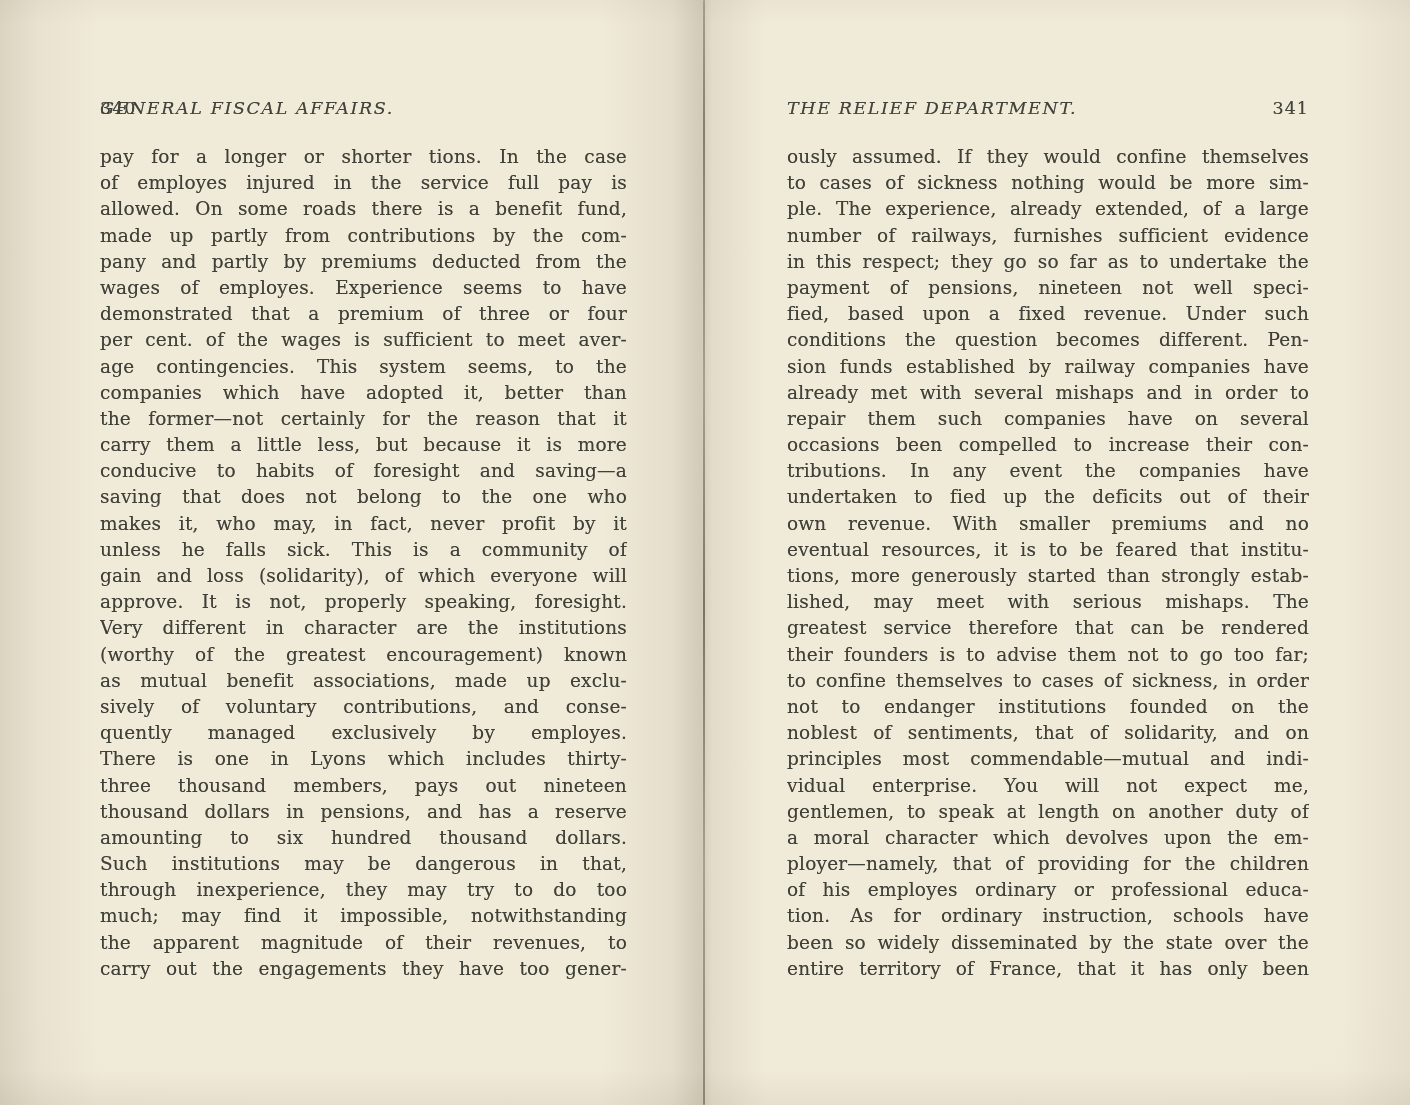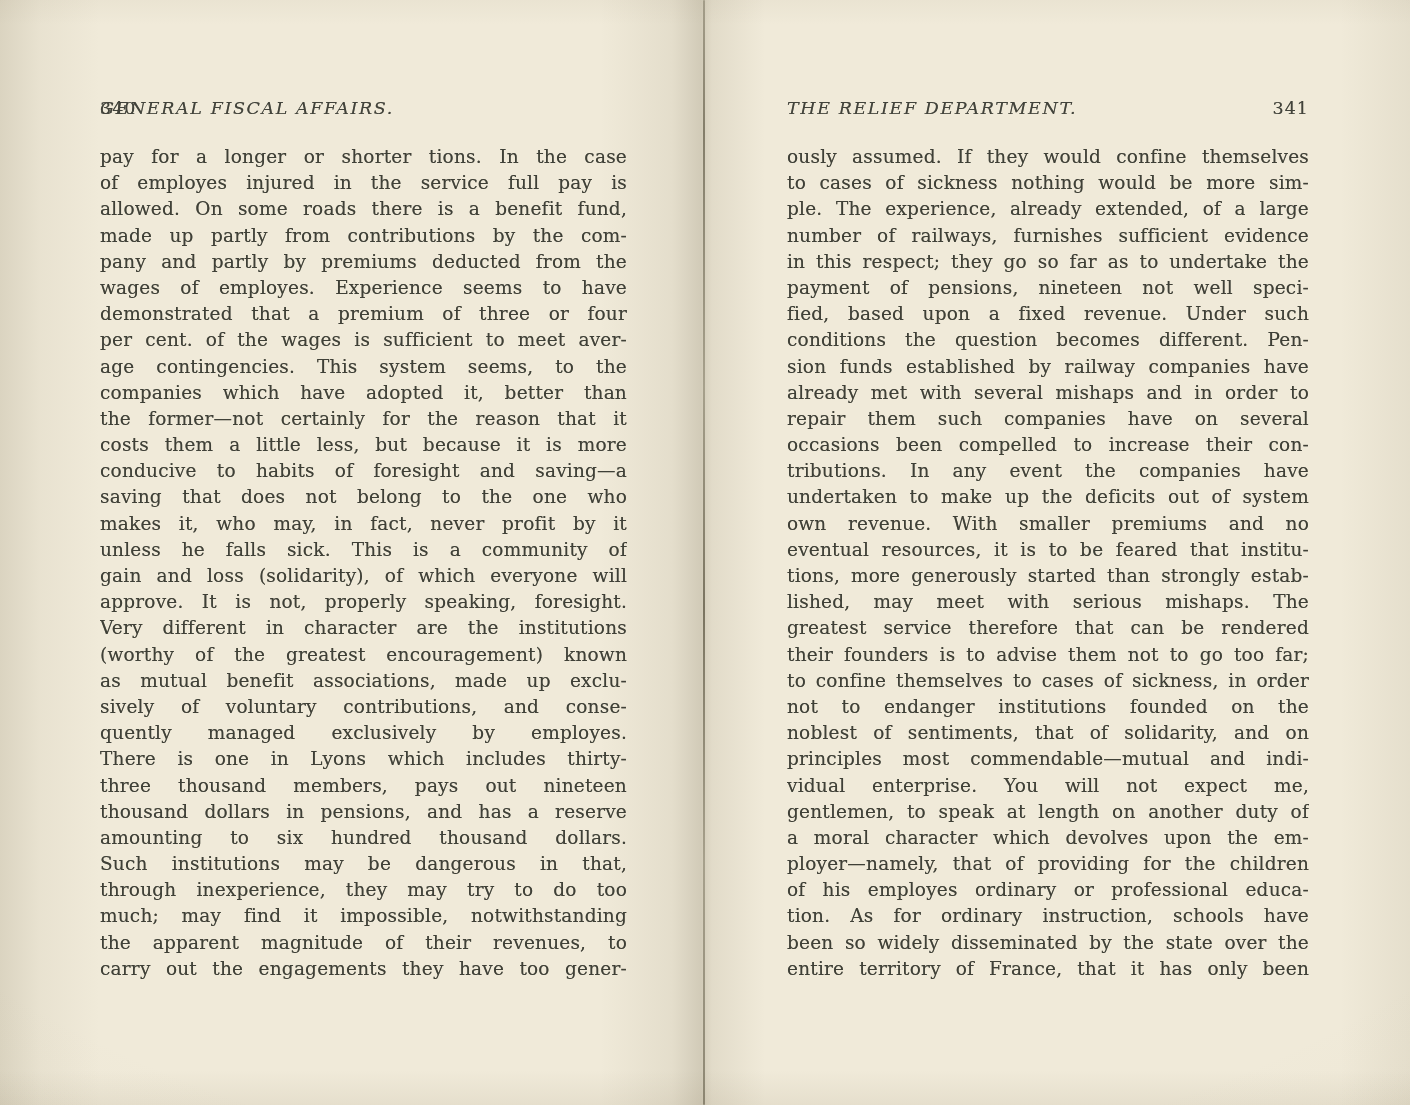--- a/index.html
+++ b/index.html
@@ -100,21 +100,21 @@
       <div class="tl">of employes injured in the service full pay is</div>
       <div class="tl">allowed. On some roads there is a benefit fund,</div>
       <div class="tl">made up partly from contributions by the com-</div>
       <div class="tl">pany and partly by premiums deducted from the</div>
       <div class="tl">wages of employes. Experience seems to have</div>
       <div class="tl">demonstrated that a premium of three or four</div>
       <div class="tl">per cent. of the wages is sufficient to meet aver-</div>
       <div class="tl">age contingencies. This system seems, to the</div>
       <div class="tl">companies which have adopted it, better than</div>
       <div class="tl">the former—not certainly for the reason that it</div>
-      <div class="tl">costs them a little less, but because it is more</div>
+      <div class="tl">carry them a little less, but because it is more</div>
       <div class="tl">conducive to habits of foresight and saving—a</div>
       <div class="tl">saving that does not belong to the one who</div>
       <div class="tl">makes it, who may, in fact, never profit by it</div>
       <div class="tl">unless he falls sick. This is a community of</div>
       <div class="tl">gain and loss (solidarity), of which everyone will</div>
       <div class="tl">approve. It is not, properly speaking, foresight.</div>
       <div class="tl">Very different in character are the institutions</div>
       <div class="tl">(worthy of the greatest encouragement) known</div>
       <div class="tl">as mutual benefit associations, made up exclu-</div>
       <div class="tl">sively of voluntary contributions, and conse-</div>
@@ -143,21 +143,21 @@
       <div class="tl">number of railways, furnishes sufficient evidence</div>
       <div class="tl">in this respect; they go so far as to undertake the</div>
       <div class="tl">payment of pensions, nineteen not well speci-</div>
       <div class="tl">fied, based upon a fixed revenue. Under such</div>
       <div class="tl">conditions the question becomes different. Pen-</div>
       <div class="tl">sion funds established by railway companies have</div>
       <div class="tl">already met with several mishaps and in order to</div>
       <div class="tl">repair them such companies have on several</div>
       <div class="tl">occasions been compelled to increase their con-</div>
       <div class="tl">tributions. In any event the companies have</div>
-      <div class="tl">undertaken to make up the deficits out of system</div>
+      <div class="tl">undertaken to fied up the deficits out of their</div>
       <div class="tl">own revenue. With smaller premiums and no</div>
       <div class="tl">eventual resources, it is to be feared that institu-</div>
       <div class="tl">tions, more generously started than strongly estab-</div>
       <div class="tl">lished, may meet with serious mishaps. The</div>
       <div class="tl">greatest service therefore that can be rendered</div>
       <div class="tl">their founders is to advise them not to go too far;</div>
       <div class="tl">to confine themselves to cases of sickness, in order</div>
       <div class="tl">not to endanger institutions founded on the</div>
       <div class="tl">noblest of sentiments, that of solidarity, and on</div>
       <div class="tl">principles most commendable—mutual and indi-</div>

